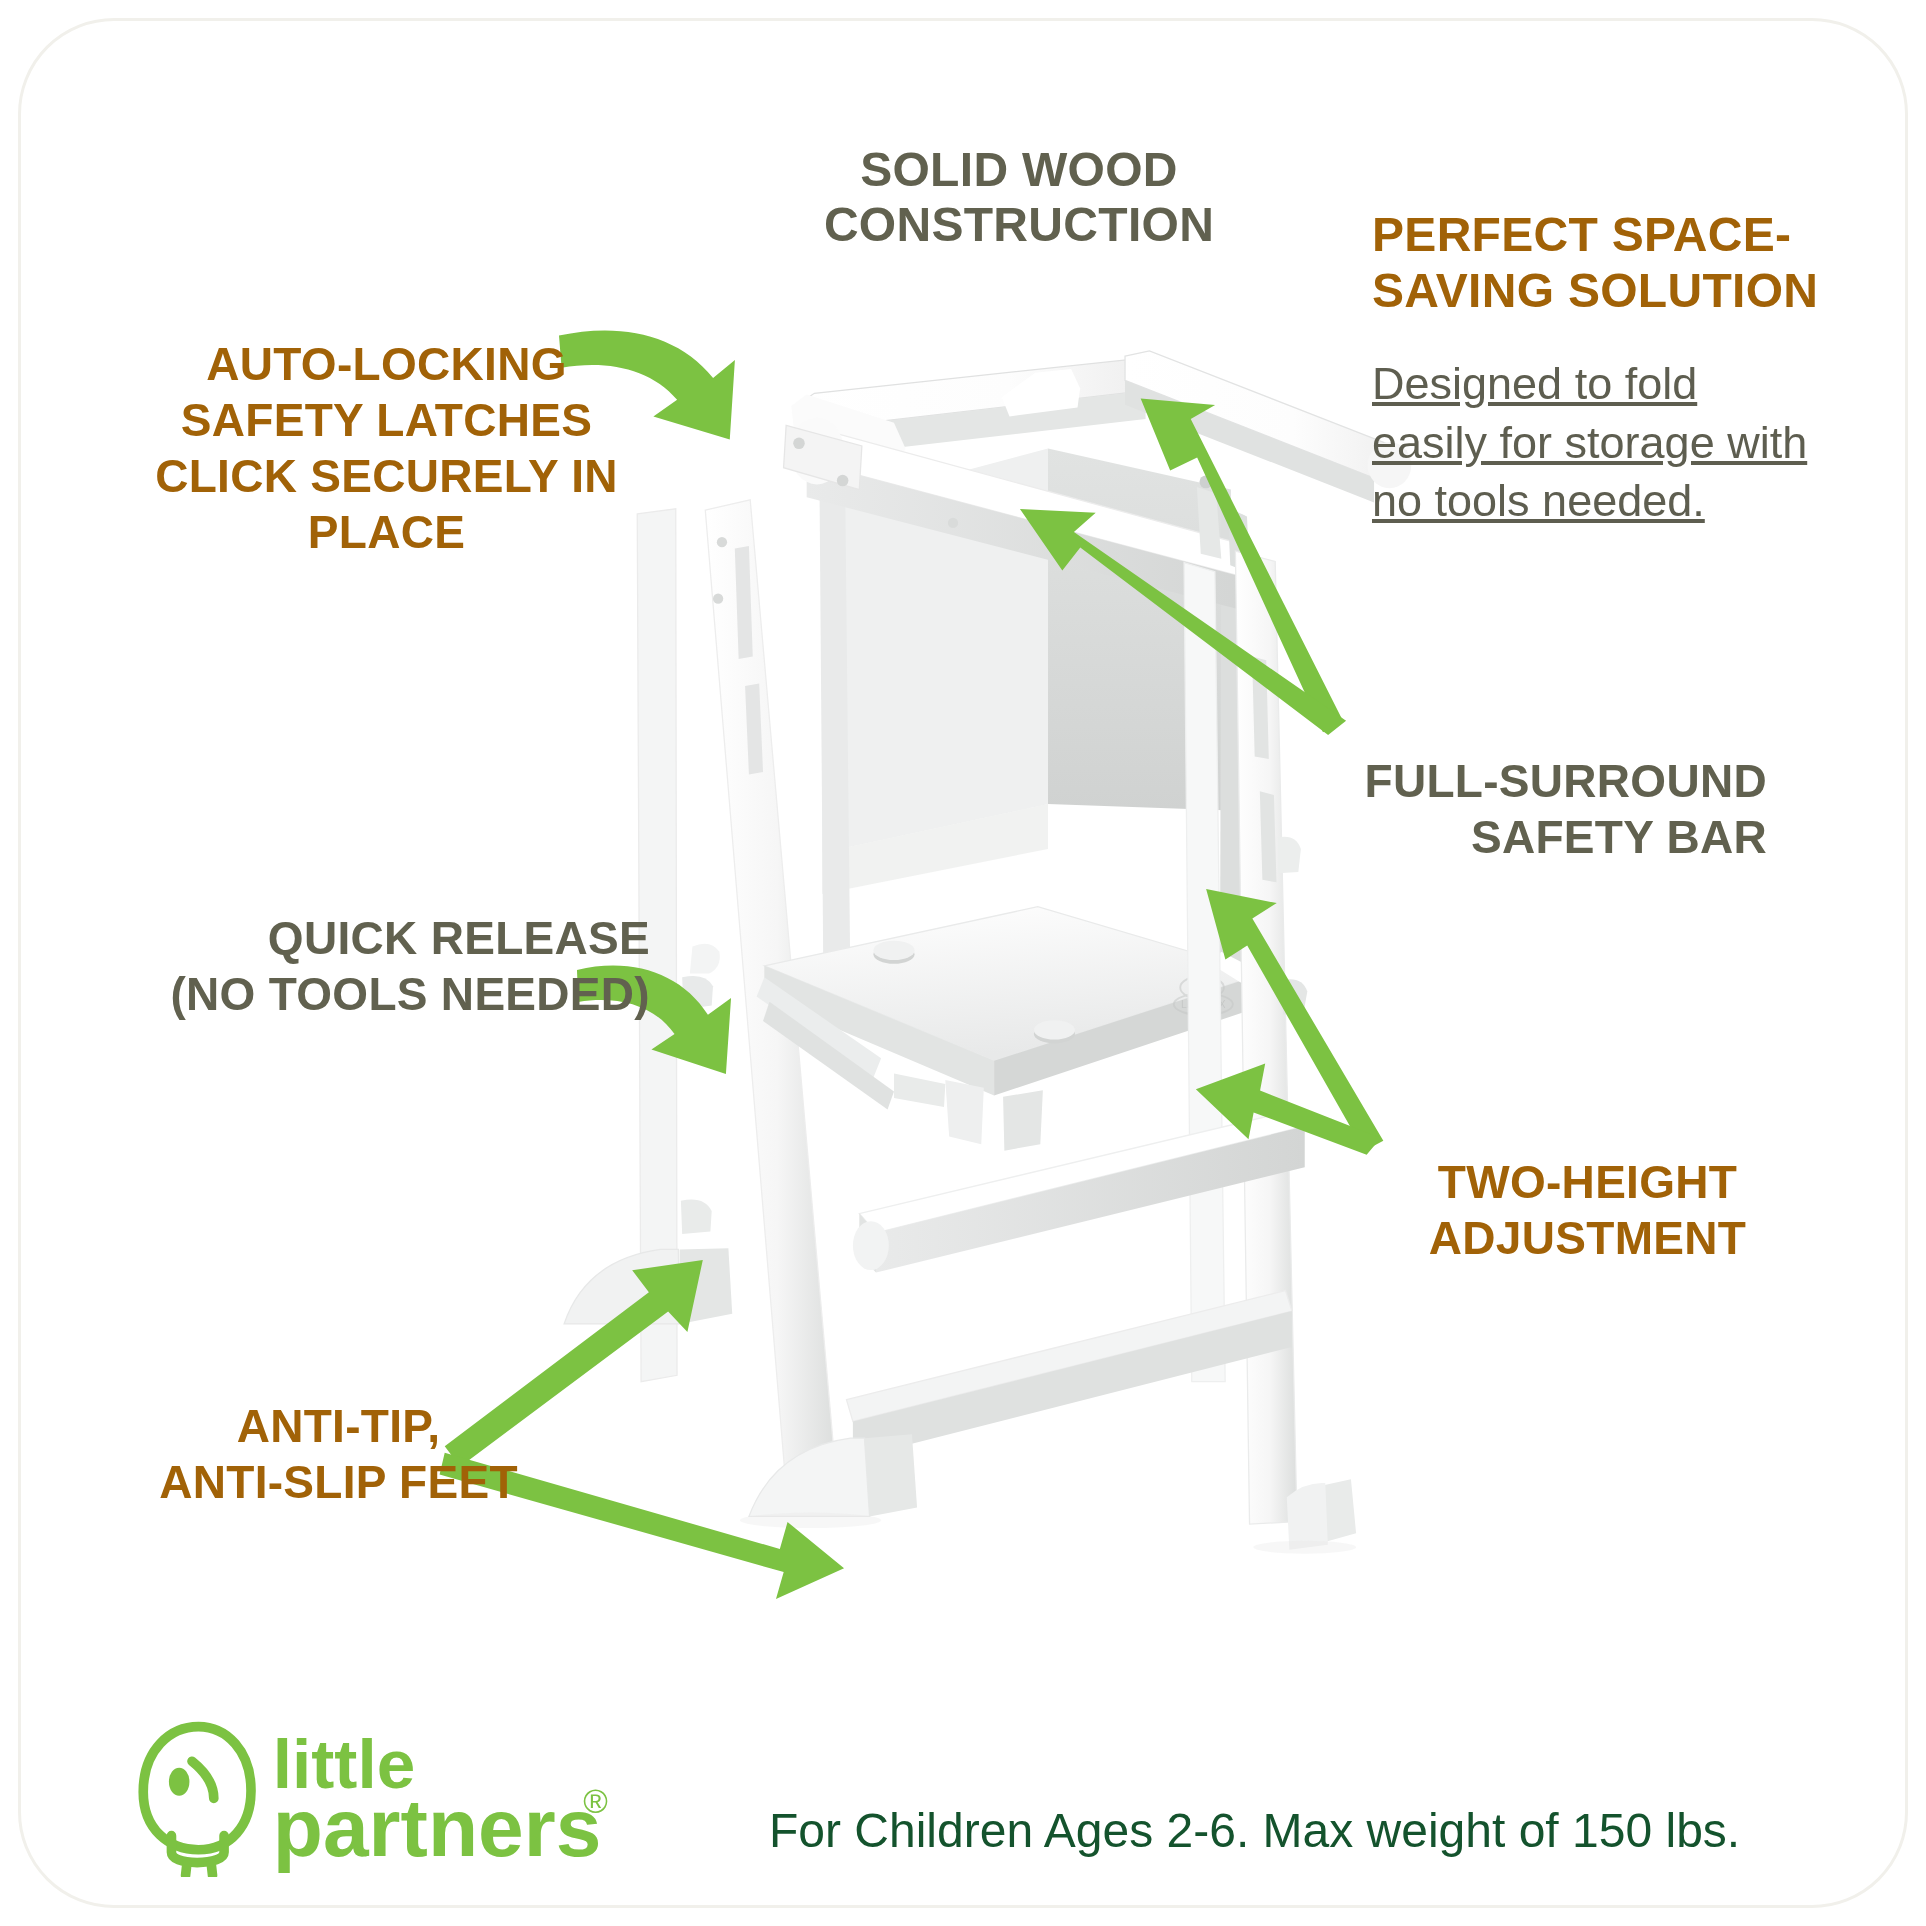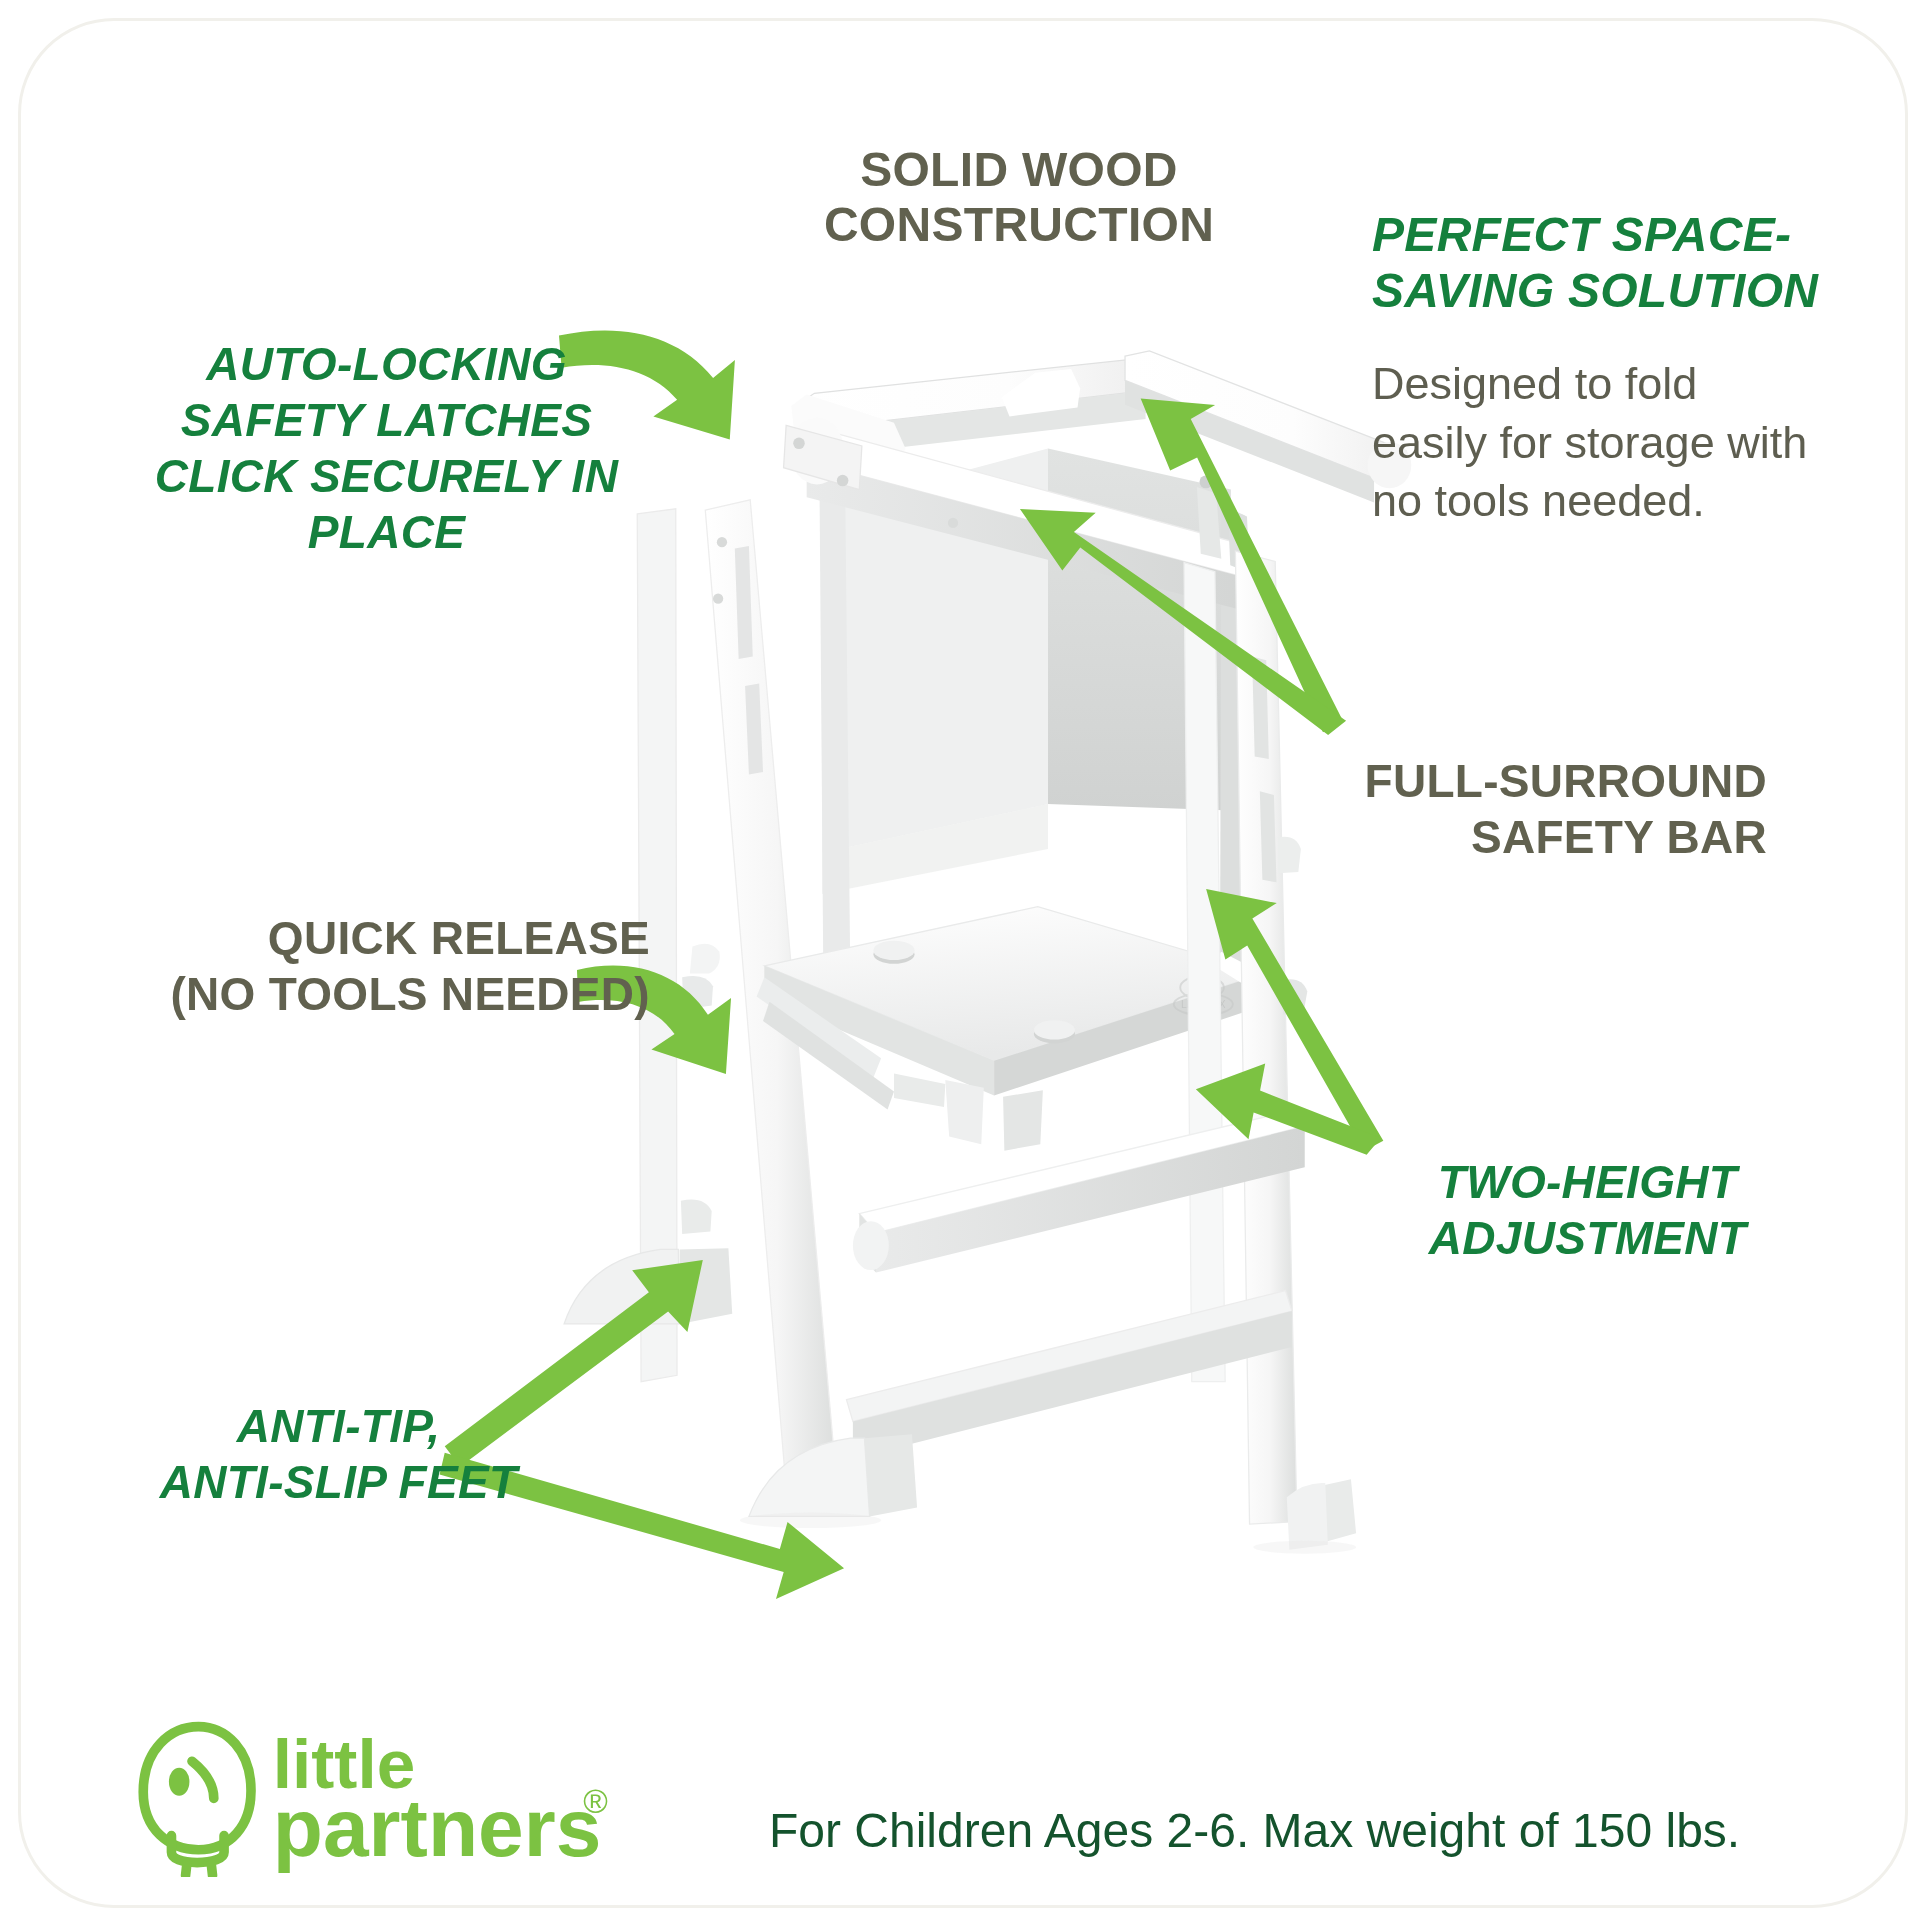--- a/index.html
+++ b/index.html
@@ -20,36 +20,37 @@
   #stage { position:absolute; inset:0; }
 
   .lbl { position:absolute; }
   .lbl .line { display:block; white-space:nowrap; }
 
   .head-bold {
     font-weight:bold;
     letter-spacing:0.3px;
   }
   .c-dark  { color:#61614F; }
-  .c-light { color:#15803d;font-style:italic; }
+  .c-light { color:#a16207; }
   .c-body  { color:#5E5E50; }
 
   
   #lbl-solid-wood {
     left:738px; top:122px; width:520px;
     text-align:center; font-size:48px; line-height:1.14;
   }
   #lbl-perfect-space {
     left:1351px; top:186px; width:462px;
     text-align:left; font-size:48px; line-height:1.16;
   }
   #txt-fold {
     left:1351px; top:334px; width:449px;
     text-align:left; font-size:45px; line-height:1.30;
     font-weight:normal;
+    text-decoration:underline;
   }
   #lbl-auto-lock {
     left:96px; top:315px; width:539px;
     text-align:center; font-size:46px; line-height:1.22;
   }
   #lbl-quick-release {
     left:90px; top:889px; width:539px;
     text-align:right; font-size:46px; line-height:1.22;
   }
   #lbl-anti-tip {

